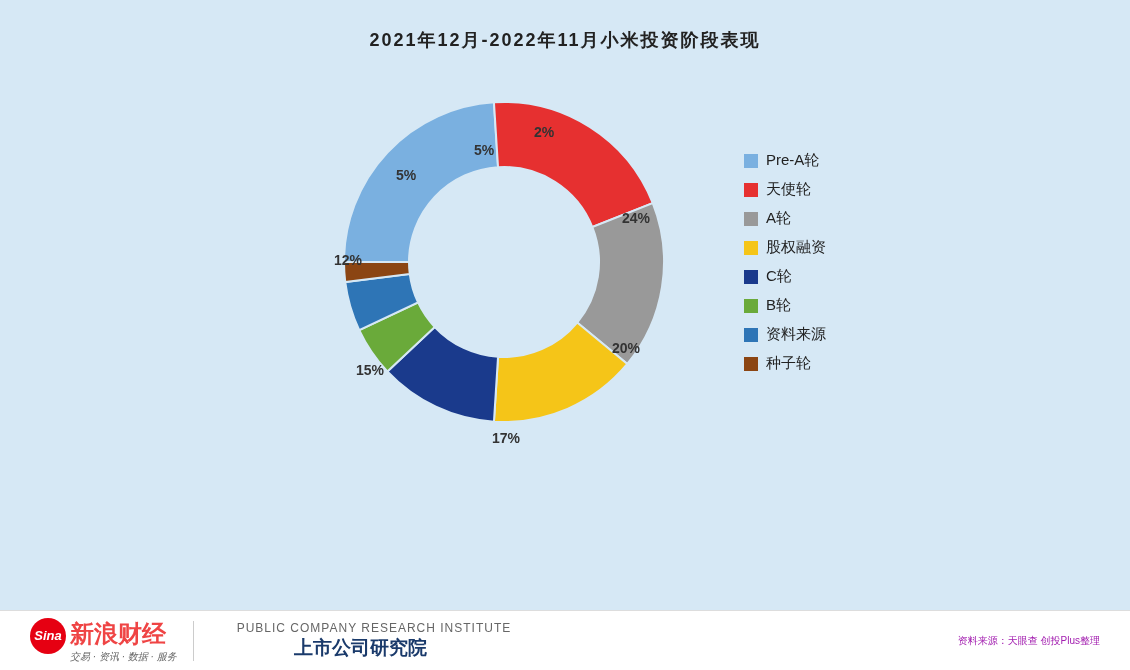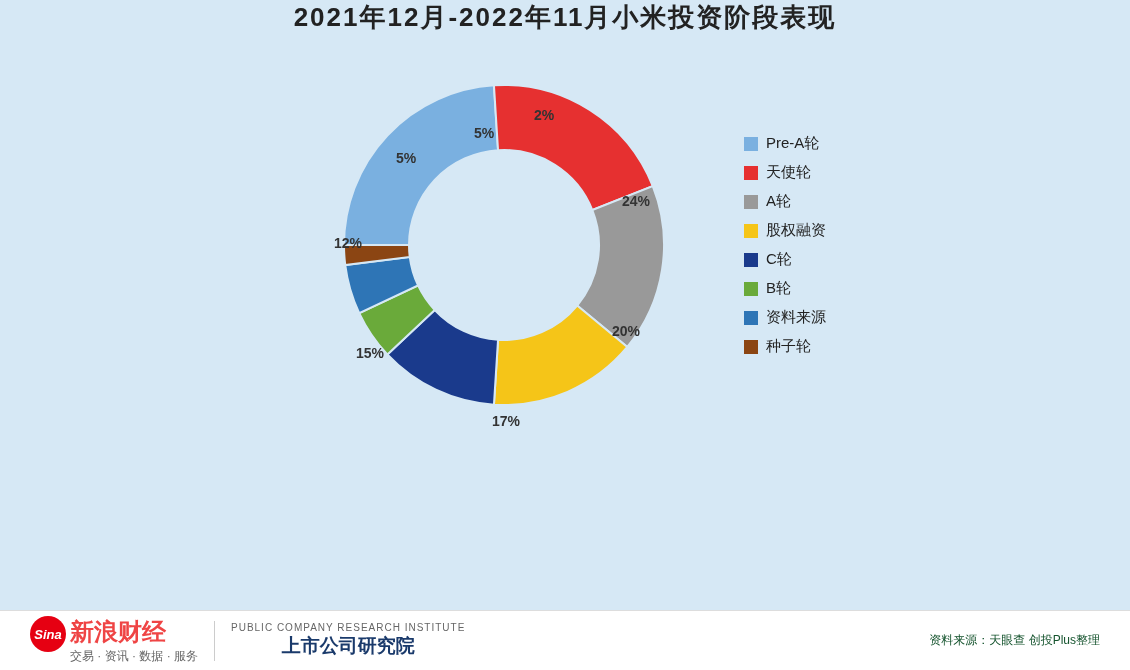--- a/index.html
+++ b/index.html
@@ -6,23 +6,24 @@
     body {
       width: 1130px;
       height: 670px;
       background: #d6e8f5;
       font-family: "Microsoft YaHei", "SimHei", sans-serif;
       overflow: hidden;
       position: relative;
     }
     .title {
       text-align: center;
-      font-size: 26px;
+      font-size: 18px;
       font-weight: bold;
       color: #222;
+      padding-top: 28px;
       letter-spacing: 2px;
     }
     .main-content {
       display: flex;
       align-items: center;
       justify-content: center;
       margin-top: 10px;
       gap: 40px;
     }
     .chart-area {
@@ -107,27 +108,28 @@
       display: flex;
       flex-direction: column;
       align-items: center;
     }
     .institute-main {
       font-size: 19px;
       font-weight: bold;
       color: #1a3a6b;
     }
     .institute-sub {
-      font-size: 10px;
+      font-size: 12px;
       color: #666;
       letter-spacing: 1px;
+      margin-left: 27px;
     }
     .footer-source {
-      font-size: 12px;
-      color: #14532d;
+      font-size: 10px;
+      color: #a21caf;
     }
   </style>
 </head>
 <body>
 
 <div class="title">2021年12月-2022年11月小米投资阶段表现</div>
 
 <div class="main-content">
   <div class="chart-area">
     <svg class="donut" viewBox="0 0 400 400" xmlns="http://www.w3.org/2000/svg">
@@ -179,21 +181,21 @@
       </div>
     </div>
 </div>
 
 <div class="footer">
   <div class="footer-logo">
     <div class="sina-logo">
       <div class="sina-icon">Sina</div>
       <div>
         <div class="sina-text">新浪财经</div>
-        <div style="font-size:12px;color:#666;">交易 · 资讯 · 数据 · 服务</div>
+        <div style="font-size:10px;color:#666;font-style:italic;">交易 · 资讯 · 数据 · 服务</div>
       </div>
     </div>
     <div class="divider"></div>
     <div class="institute-logo">
       <div class="institute-sub">PUBLIC COMPANY RESEARCH INSTITUTE</div>
       <div class="institute-main">上市公司研究院</div>
     </div>
   </div>
   <div class="footer-source">资料来源：天眼查 创投Plus整理</div>
 </div>

